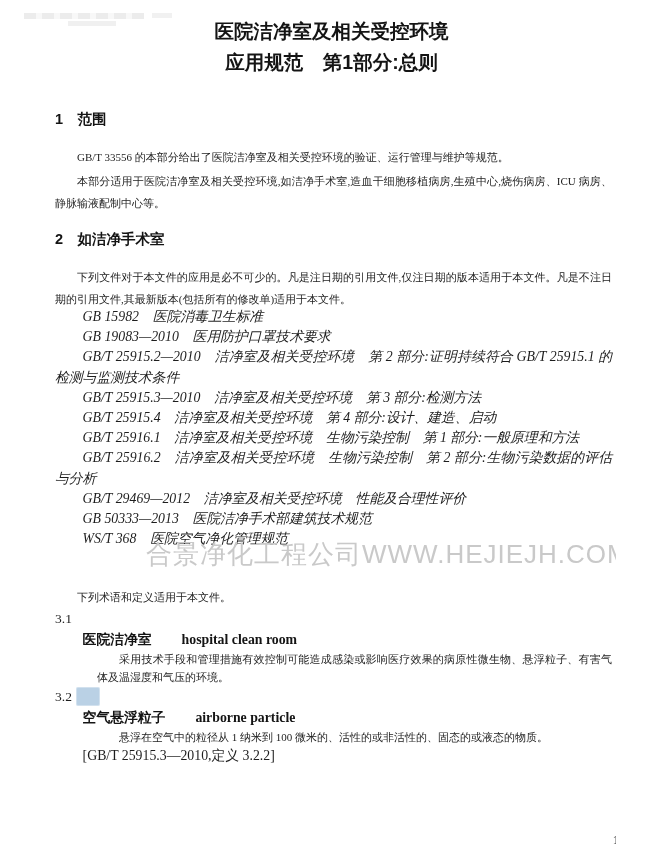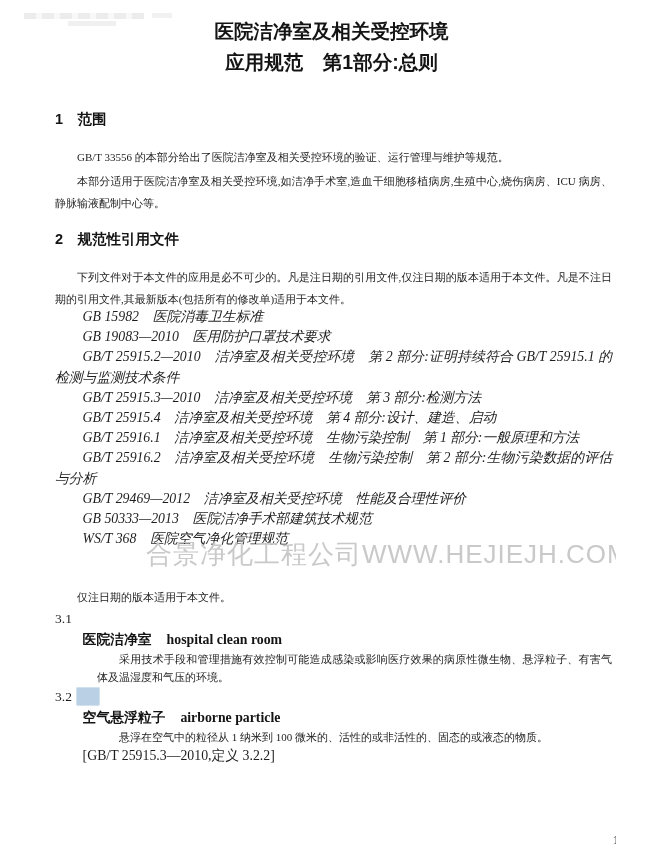--- a/index.html
+++ b/index.html
@@ -36,21 +36,21 @@
   .watermark{position:absolute;left:146px;top:537px;width:500px;
     font-family:"Liberation Sans","DejaVu Sans",sans-serif;
     font-size:26px;color:#c9c9c9;letter-spacing:1px;white-space:nowrap;
     font-weight:normal;pointer-events:none;}
   
   .term-group{font-size:13.8px;}
   .term-num{font-family:"Liberation Serif","DejaVu Serif",serif;
     font-size:13.5px;height:20px;line-height:20px;color:#1d1d1d;}
   .term-line{height:21px;line-height:21px;font-weight:bold;text-indent:2em;color:#141414;}
   .term-line .cn{font-family:Liberation Serif, serif;text-align:center;}
-  .term-line .en{font-family:"Liberation Serif","DejaVu Serif",serif;margin-left:15px;}
+  .term-line .en{font-family:"Liberation Serif","DejaVu Serif",serif;margin-left:30px;}
   .def{line-height:18px;margin-left:42px;}
   .source-line{font-size:13.8px;line-height:20px;text-indent:2em;}
   
   .blue-box{position:absolute;left:76px;top:687px;width:24px;height:19px;
     background:#a9c6df;opacity:0.8;border-radius:2px;
     box-shadow:inset 0 0 0 1px rgba(255,255,255,0.35);}
   
   .page-num{position:absolute;left:606px;top:832px;width:20px;
     font-size:13px;text-align:center;color:#2a2a2a;}
 </style>
@@ -67,39 +67,39 @@
 
   <div class="doc-title">
     <div>医院洁净室及相关受控环境</div>
     <div>应用规范　第1部分:总则</div>
   </div>
 
   <div class="sec-head" style="top:110px"><span>1</span><span class="hgap"></span><span>范围</span></div>
   <div class="para abs" style="top:146px">GB/T 33556 的本部分给出了医院洁净室及相关受控环境的验证、运行管理与维护等规范。</div>
   <div class="para abs" style="top:170px">本部分适用于医院洁净室及相关受控环境,如洁净手术室,造血干细胞移植病房,生殖中心,烧伤病房、ICU 病房、静脉输液配制中心等。</div>
 
-  <div class="sec-head" style="top:230px"><span>2</span><span class="hgap"></span><span>规范性引用文件</span></div>
+  <div class="sec-head" style="top:230px"><span>2</span><span class="hgap"></span><span>如洁净手术室</span></div>
   <div class="para abs" style="top:266px">下列文件对于本文件的应用是必不可少的。凡是注日期的引用文件,仅注日期的版本适用于本文件。凡是不注日期的引用文件,其最新版本(包括所有的修改单)适用于本文件。</div>
 
   <div class="refs abs" style="top:307px">
     <div class="ref">GB 15982　医院消毒卫生标准</div>
     <div class="ref">GB 19083—2010　医用防护口罩技术要求</div>
     <div class="ref">GB/T 25915.2—2010　洁净室及相关受控环境　第 2 部分:证明持续符合 GB/T 25915.1 的检测与监测技术条件</div>
     <div class="ref">GB/T 25915.3—2010　洁净室及相关受控环境　第 3 部分:检测方法</div>
     <div class="ref">GB/T 25915.4　洁净室及相关受控环境　第 4 部分:设计、建造、启动</div>
     <div class="ref">GB/T 25916.1　洁净室及相关受控环境　生物污染控制　第 1 部分:一般原理和方法</div>
     <div class="ref">GB/T 25916.2　洁净室及相关受控环境　生物污染控制　第 2 部分:生物污染数据的评估与分析</div>
     <div class="ref">GB/T 29469—2012　洁净室及相关受控环境　性能及合理性评价</div>
     <div class="ref">GB 50333—2013　医院洁净手术部建筑技术规范</div>
     <div class="ref">WS/T 368　医院空气净化管理规范</div>
   </div>
 
   <div class="watermark">合景净化工程公司WWW.HEJIEJH.COM</div>
 
-  <div class="para abs" style="top:586px">仅注日期的版本适用于本文件。</div>
+  <div class="para abs" style="top:586px">下列术语和定义适用于本文件。</div>
 
   <div class="term-group abs" style="top:609px">
     <div class="term-num">3.1</div>
     <div class="term-line"><span class="cn">医院洁净室</span><span class="en">hospital clean room</span></div>
     <div class="para def">采用技术手段和管理措施有效控制可能造成感染或影响医疗效果的病原性微生物、悬浮粒子、有害气体及温湿度和气压的环境。</div>
   </div>
 
   <div class="blue-box"></div>
 
   <div class="term-group abs" style="top:687px">

